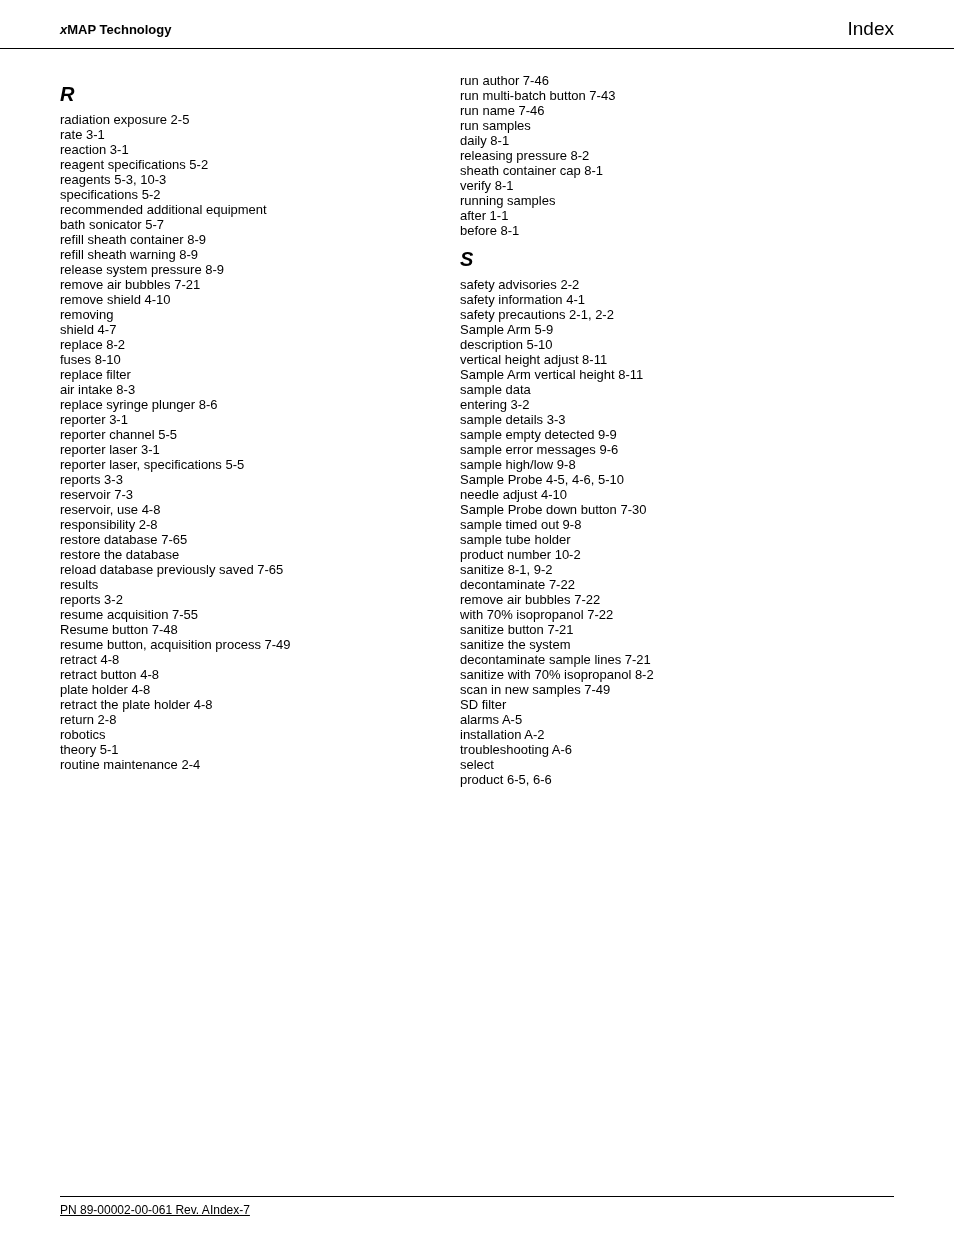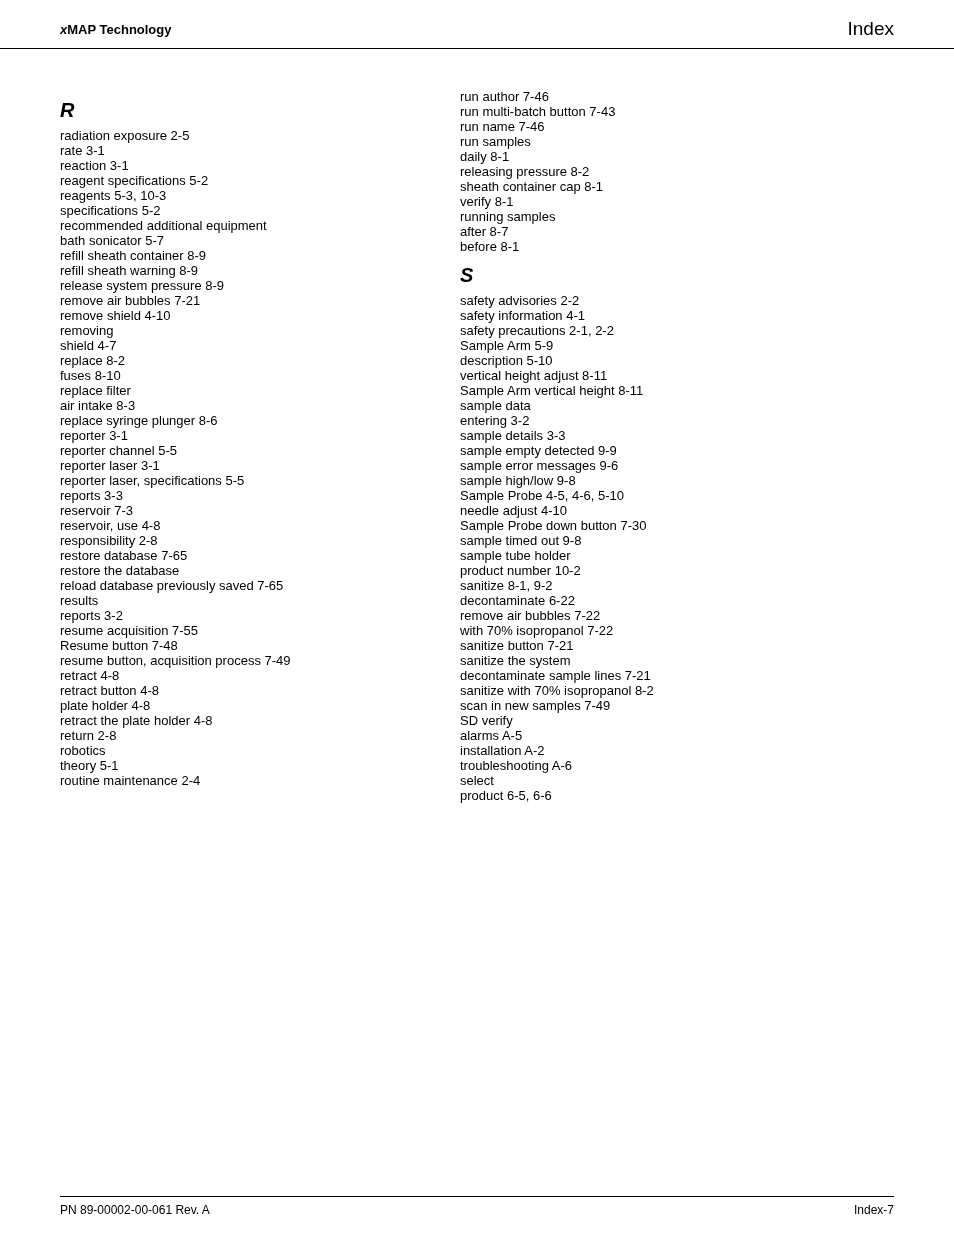--- a/index.html
+++ b/index.html
@@ -16,42 +16,42 @@
       min-height: 1235px;
       padding: 0;
       position: relative;
     }
     .header {
       display: flex;
       justify-content: space-between;
       align-items: center;
       padding: 18px 60px 8px 60px;
       border-bottom: 1.5px solid #000;
-      margin-bottom: 16px;
+      margin-bottom: 0;
     }
     .header-left {
       font-size: 13px;
       font-weight: bold;
     }
     .header-left em {
       font-style: italic;
     }
     .header-right {
       font-size: 19px;
     }
     .footer {
       position: absolute;
       bottom: 18px;
       left: 60px;
       right: 60px;
       display: flex;
-      justify-content: space-between;
       border-top: 1.5px solid #000;
       padding-top: 6px;
       font-size: 12px;
+      text-decoration: underline;
     }
     .content {
       display: flex;
       padding: 24px 60px 50px 60px;
       gap: 0;
     }
     .col-left {
       width: 390px;
       padding-right: 30px;
     }
@@ -135,21 +135,21 @@
       <div id="right-r-entries">
           <span class="entry-line">run author 7-46</span>
           <span class="entry-line">run multi-batch button 7-43</span>
           <span class="entry-line">run name 7-46</span>
           <span class="entry-line">run samples</span>
           <span class="entry-line sub">daily 8-1</span>
           <span class="entry-line sub">releasing pressure 8-2</span>
           <span class="entry-line sub">sheath container cap 8-1</span>
           <span class="entry-line sub">verify 8-1</span>
           <span class="entry-line">running samples</span>
-          <span class="entry-line sub">after 8-7</span>
+          <span class="entry-line sub">after 1-1</span>
           <span class="entry-line sub">before 8-1</span>
         </div>
       <div class="section-heading">S</div>
       <div class="index-entries" id="right-entries">
           <span class="entry-line">safety advisories 2-2</span>
           <span class="entry-line">safety information 4-1</span>
           <span class="entry-line">safety precautions 2-1, 2-2</span>
           <span class="entry-line">Sample Arm 5-9</span>
           <span class="entry-line sub">description 5-10</span>
           <span class="entry-line sub">vertical height adjust 8-11</span>
@@ -160,29 +160,29 @@
           <span class="entry-line">sample empty detected 9-9</span>
           <span class="entry-line">sample error messages 9-6</span>
           <span class="entry-line">sample high/low 9-8</span>
           <span class="entry-line">Sample Probe 4-5, 4-6, 5-10</span>
           <span class="entry-line sub">needle adjust 4-10</span>
           <span class="entry-line">Sample Probe down button 7-30</span>
           <span class="entry-line">sample timed out 9-8</span>
           <span class="entry-line">sample tube holder</span>
           <span class="entry-line sub">product number 10-2</span>
           <span class="entry-line">sanitize 8-1, 9-2</span>
-          <span class="entry-line sub">decontaminate 6-22</span>
+          <span class="entry-line sub">decontaminate 7-22</span>
           <span class="entry-line sub">remove air bubbles 7-22</span>
           <span class="entry-line sub">with 70% isopropanol 7-22</span>
           <span class="entry-line">sanitize button 7-21</span>
           <span class="entry-line">sanitize the system</span>
           <span class="entry-line sub">decontaminate sample lines 7-21</span>
           <span class="entry-line">sanitize with 70% isopropanol 8-2</span>
           <span class="entry-line">scan in new samples 7-49</span>
-          <span class="entry-line">SD verify</span>
+          <span class="entry-line">SD filter</span>
           <span class="entry-line sub">alarms A-5</span>
           <span class="entry-line sub">installation A-2</span>
           <span class="entry-line sub">troubleshooting A-6</span>
           <span class="entry-line">select</span>
           <span class="entry-line sub">product 6-5, 6-6</span>
         </div>
     </div>
   </div>
 
   <div class="footer">

